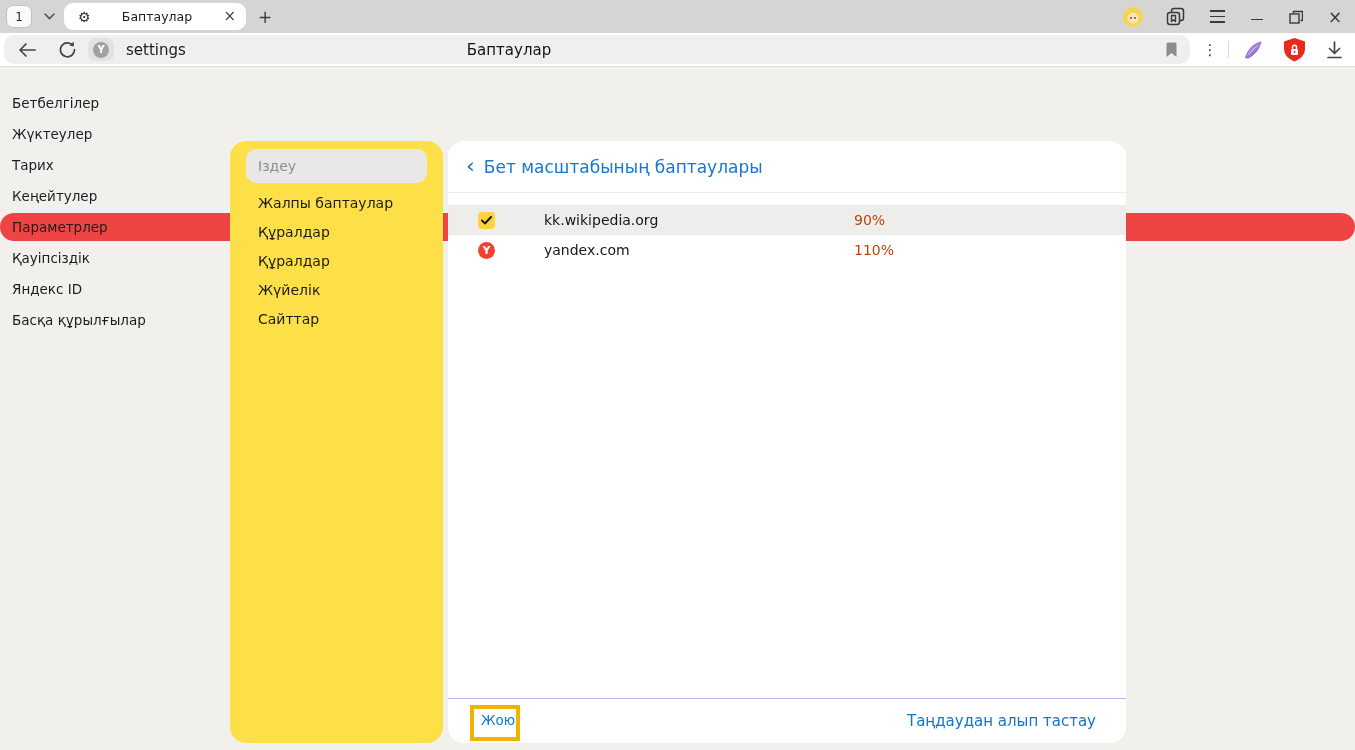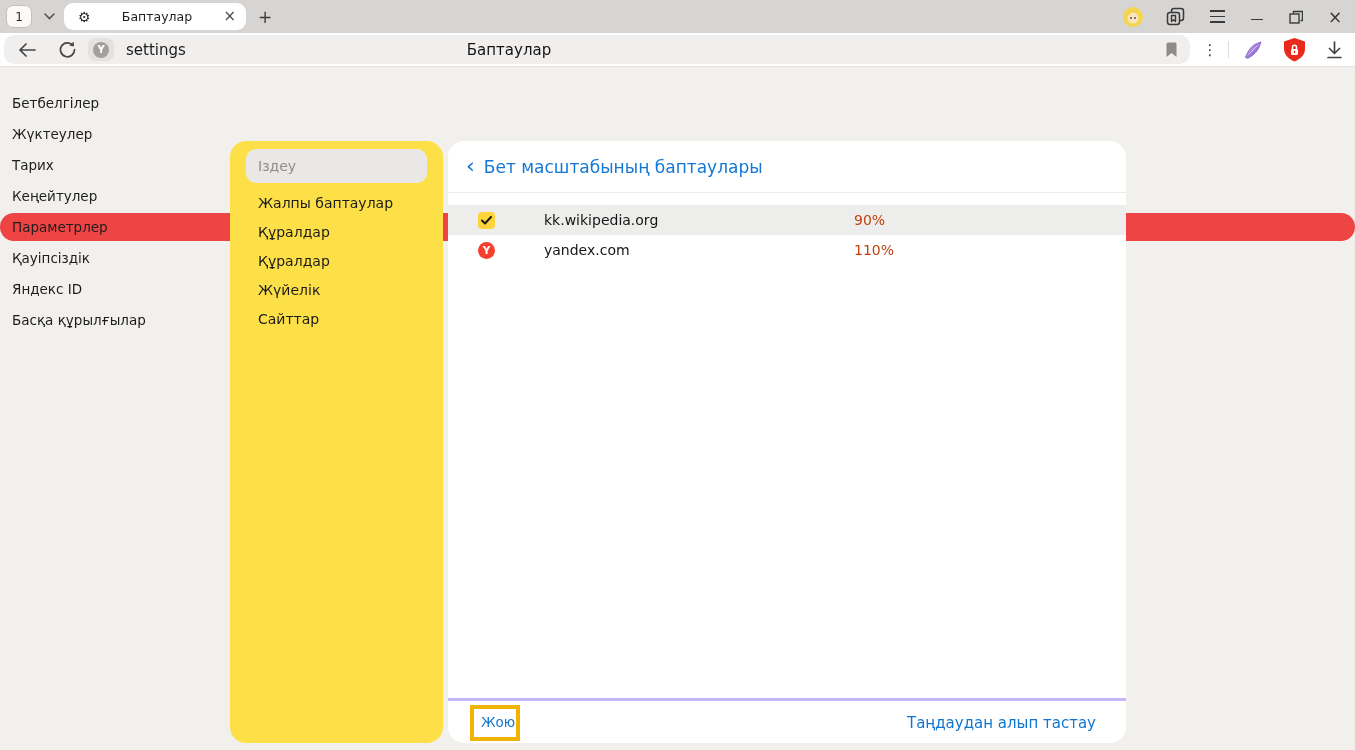--- a/index.html
+++ b/index.html
@@ -78,21 +78,21 @@
   .back-chevron { color:#1477d6; font-size:22px; line-height:1; margin-right:9px; margin-top:-2px; }
   .card-title { color:#1477d6; font-size:17px; }
   .rows { margin-top:12px; }
   .site-row { height:30px; display:flex; align-items:center; padding-left:30px;gap:37px; }
   .site-row.selected { background:#ededeb; }
   .row-icon { width:17px; height:17px; flex:0 0 17px; position:relative; }
   .checkbox { width:17px; height:17px; background:#ffd43b; border-radius:4px; display:flex; align-items:center; justify-content:center; }
   .favicon { width:17px; height:17px; background:#f4402e; border-radius:50%; color:#fff; font-size:10.5px; font-weight:bold; display:flex; align-items:center; justify-content:center; }
   .site-name { margin-left:12px; width:273px; font-size:14px; color:#161616; }
   .zoom-val { font-size:14px; color:#c2410c; }
-  .card-footer { position:absolute; bottom:0; left:0; width:100%; height:45px; border-top:3px solid #c4b5fd; }
+  .card-footer { position:absolute; bottom:0; left:0; width:100%; height:45px; border-top:1px solid #c4b5fd; }
   .delete-label { position:absolute; left:33px; top:13px; font-size:13.5px; color:#1276d0; }
   .deselect-link { position:absolute; right:30px; top:13px; font-size:15px; font-weight:500; color:#1276d0; cursor:pointer; }
   .highlight-box { position:absolute; left:22px; top:564px; width:50px; height:36px; border:4px solid #f0b400; z-index:5; }
 </style>
 </head>
 <body>
 
 <div class="tabbar">
   <div class="tab-counter">1</div>
   <div class="tab-chevron">

